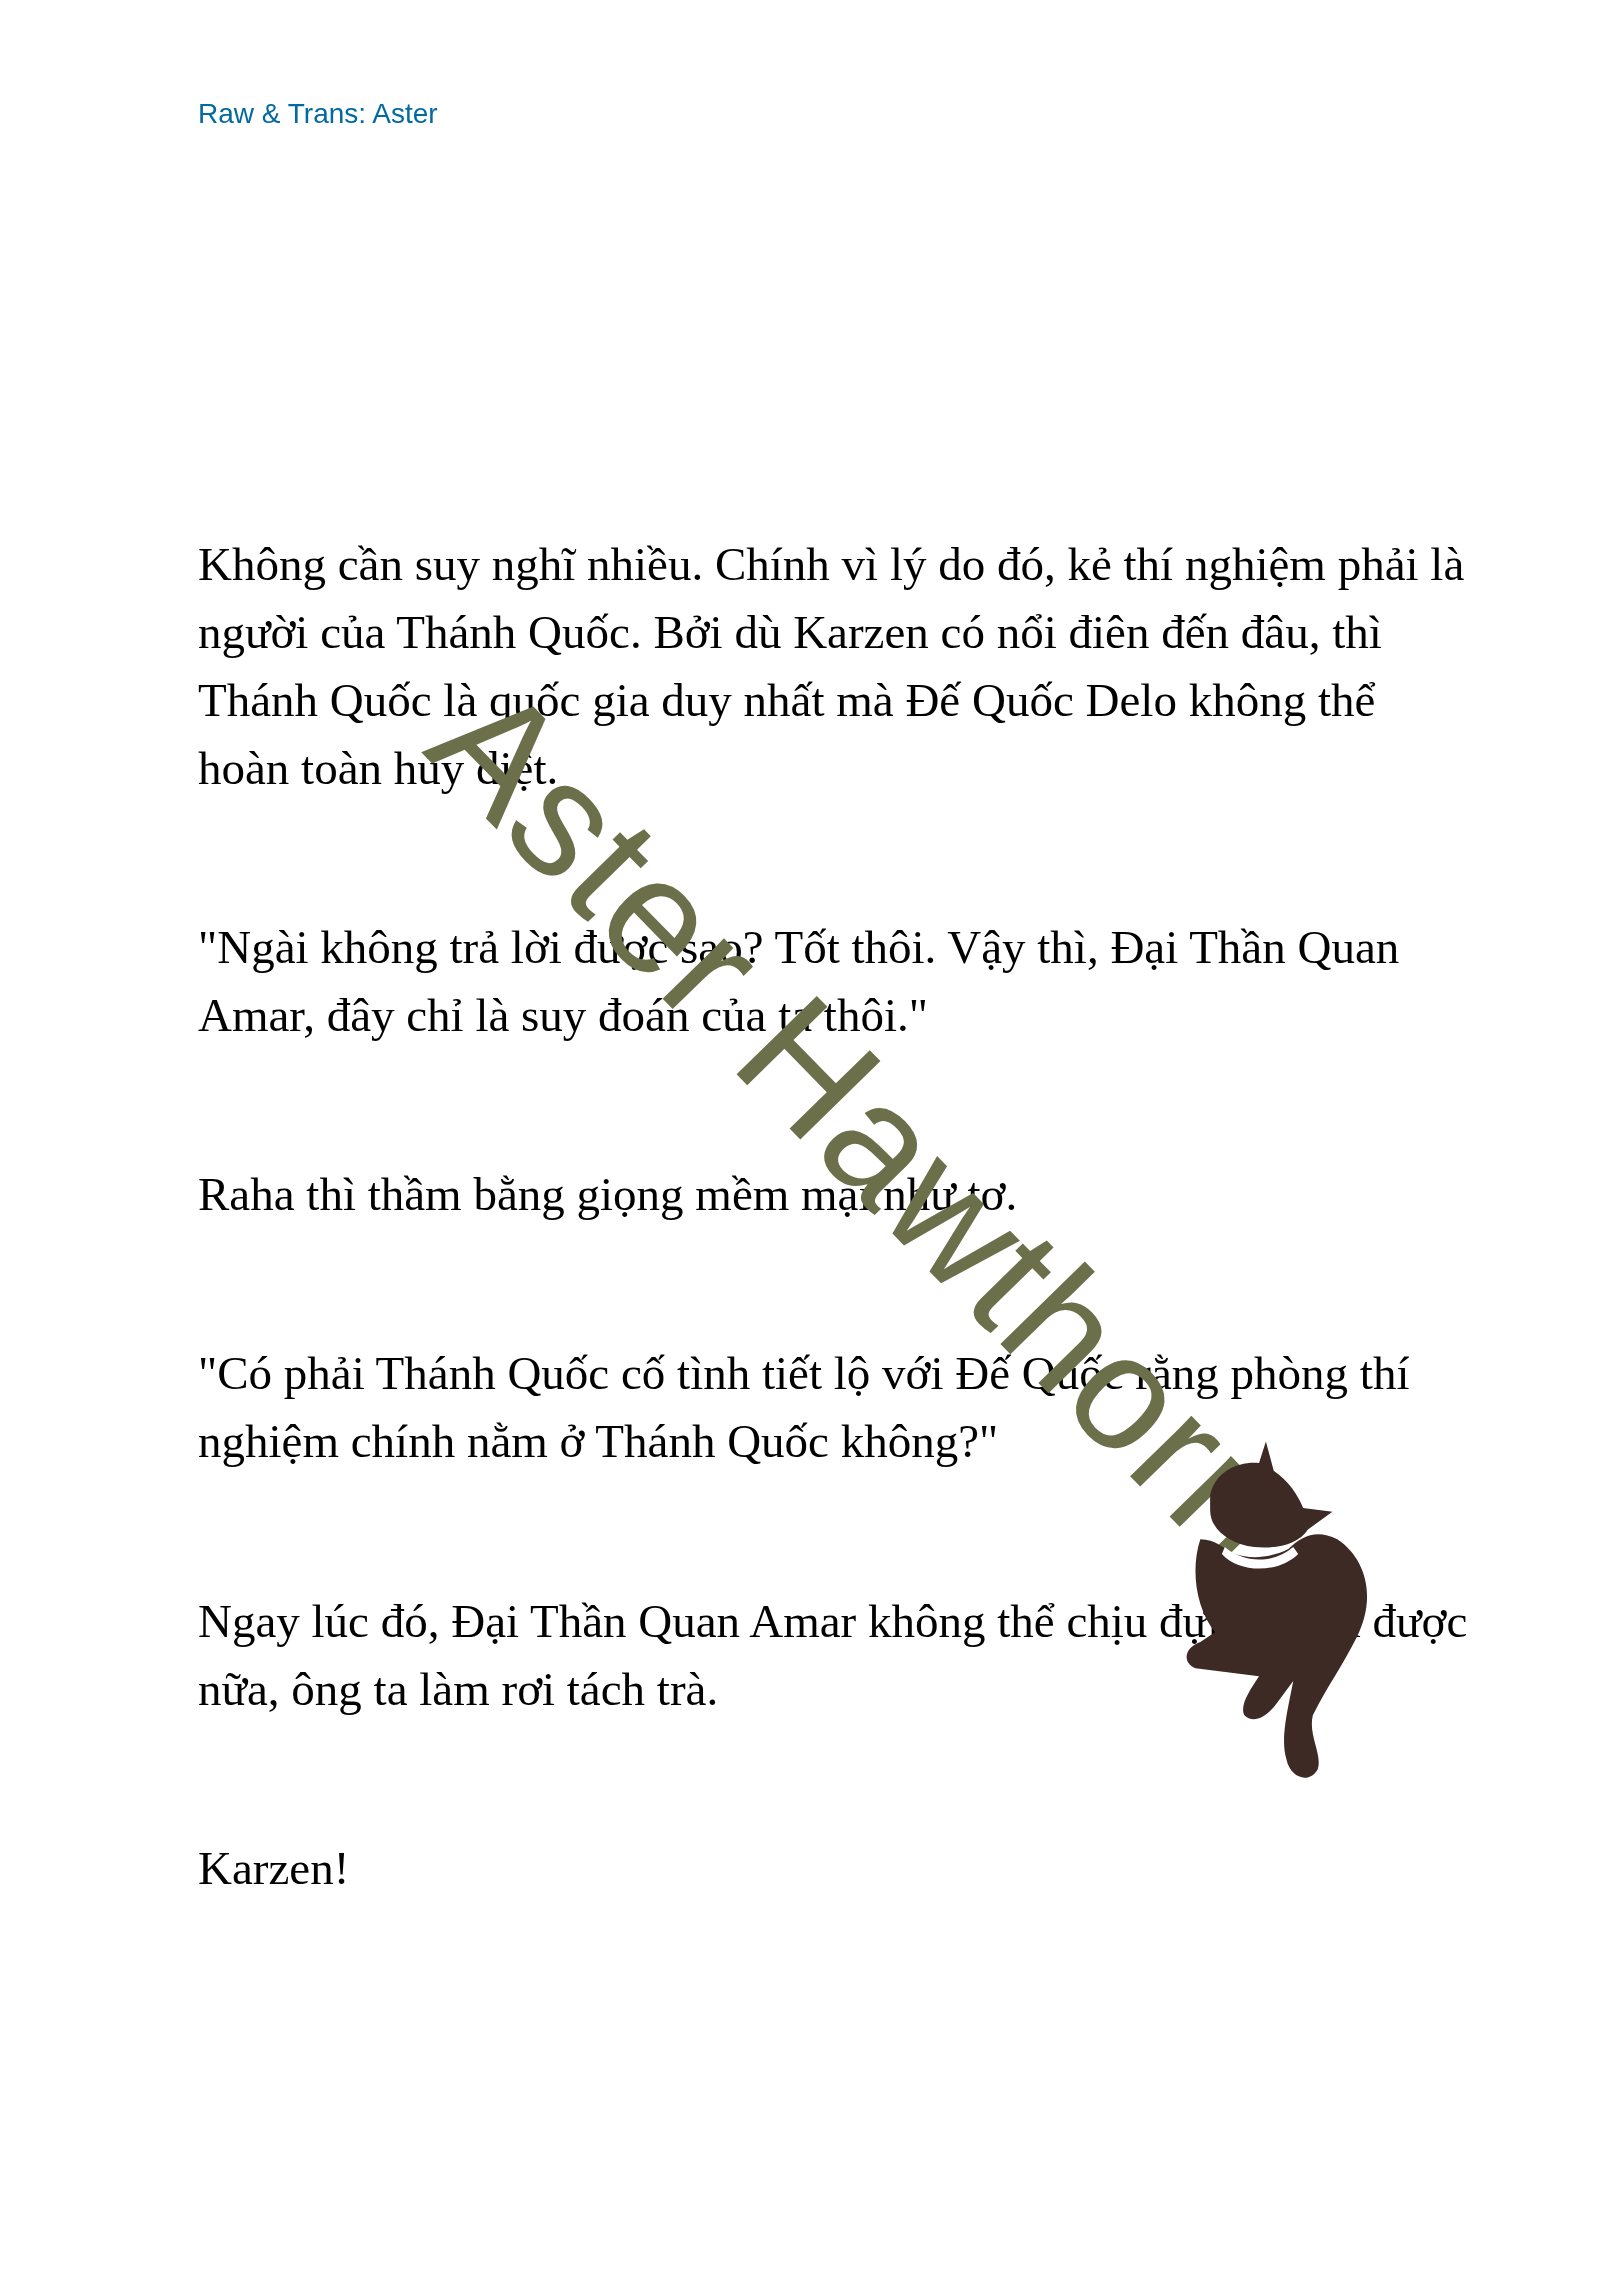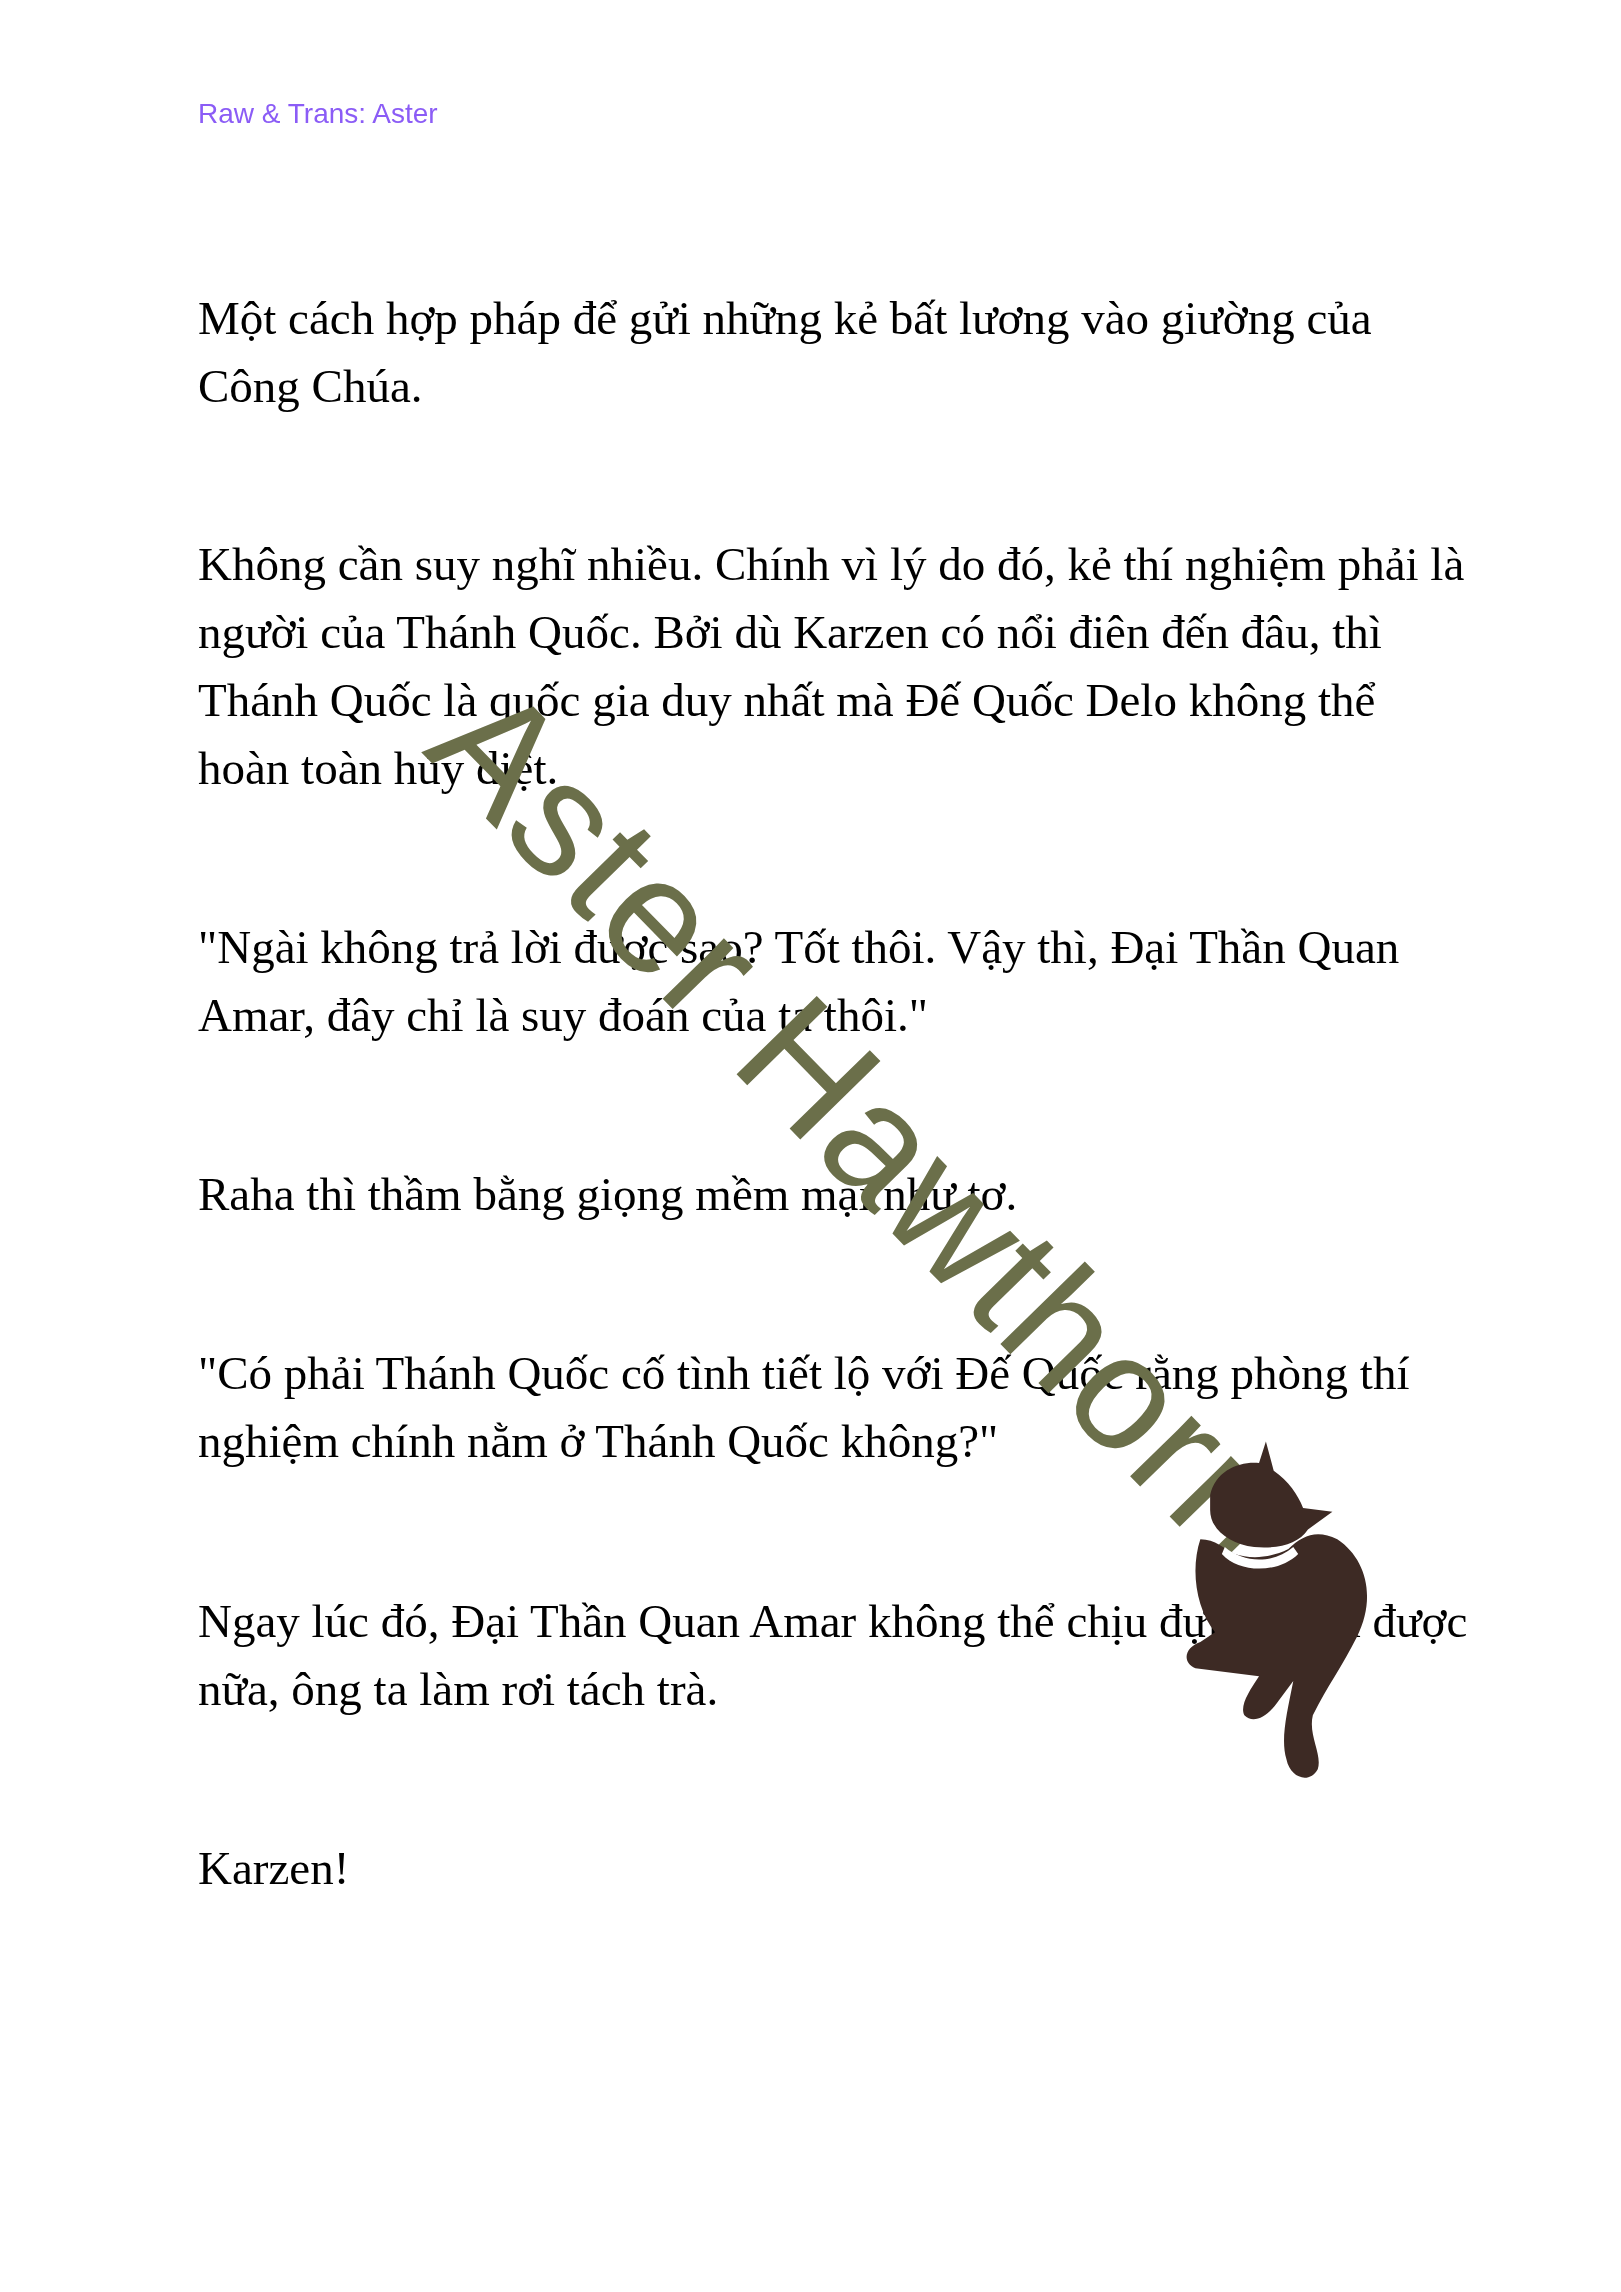--- a/index.html
+++ b/index.html
@@ -1,21 +1,21 @@
 <!DOCTYPE html>
 <html><head>
 <meta charset="utf-8">
 <style>
   html, body { margin: 0; padding: 0; background: #ffffff; }
   body { width: 1621px; height: 2293px; position: relative; overflow: hidden; }
   .page { position: absolute; left: 0; top: 0; width: 1621px; height: 2293px; background: #fff; }
   .header {
     position: absolute; left: 198px; top: 98px;
     font-family: "Liberation Sans", sans-serif;
-    font-size: 28px; color: #8b5cf6;
+    font-size: 28px; color: #0369a1;
   }
   .para {
     position: absolute; left: 198px; width: 1274px;
     font-family: "Liberation Serif", serif;
     font-size: 47px; line-height: 68px; color: #000;
     margin: 0;
   }
   .watermark {
     position: absolute;
     left: 206px; top: 990px;
@@ -29,21 +29,20 @@
     pointer-events: none;
   }
   .cat { position: absolute; left: 1171px; top: 1441px; width: 225px; height: 353px; }
 </style>
 </head>
 <body>
 
 <div class="page">
   <div class="header">Raw &amp; Trans: Aster</div>
 
-  <p class="para" style="top:284px;">Một cách hợp pháp để gửi những kẻ bất lương vào giường của Công Chúa.</p>
   <p class="para" style="top:530px;">Không cần suy nghĩ nhiều. Chính vì lý do đó, kẻ thí nghiệm phải là người của Thánh Quốc. Bởi dù Karzen có nổi điên đến đâu, thì Thánh Quốc là quốc gia duy nhất mà Đế Quốc Delo không thể hoàn toàn hủy diệt.</p>
   <p class="para" style="top:913px;">"Ngài không trả lời được sao? Tốt thôi. Vậy thì, Đại Thần Quan Amar, đây chỉ là suy đoán của ta thôi."</p>
   <p class="para" style="top:1160px;">Raha thì thầm bằng giọng mềm mại như tơ.</p>
   <p class="para" style="top:1339px;">"Có phải Thánh Quốc cố tình tiết lộ với Đế Quốc rằng phòng thí nghiệm chính nằm ở Thánh Quốc không?"</p>
   <p class="para" style="top:1587px;">Ngay lúc đó, Đại Thần Quan Amar không thể chịu đựng thêm được nữa, ông ta làm rơi tách trà.</p>
   <p class="para" style="top:1834px;">Karzen!</p>
 
   <div class="watermark">Aster Hawthorn</div>
 
   <svg class="cat" viewBox="0 0 230 360">

